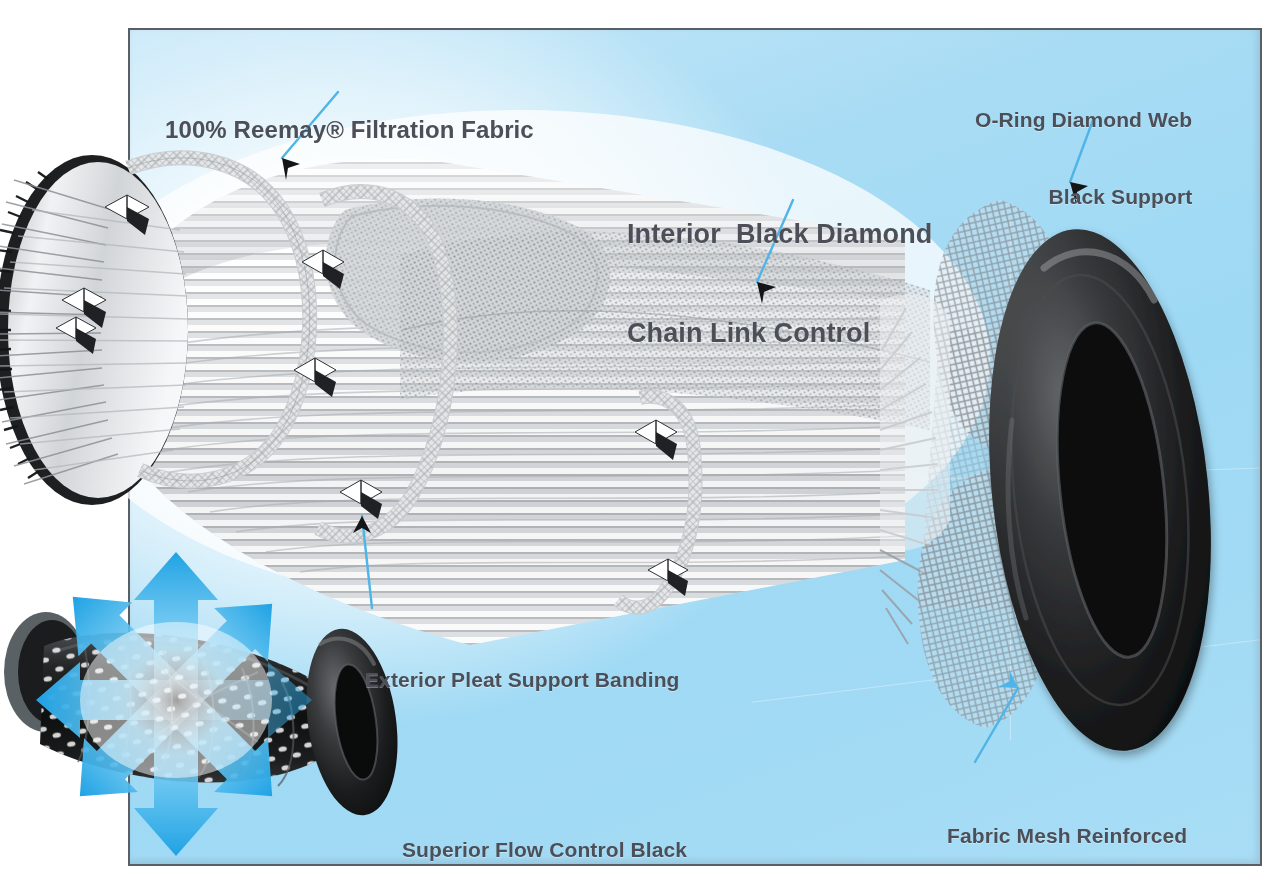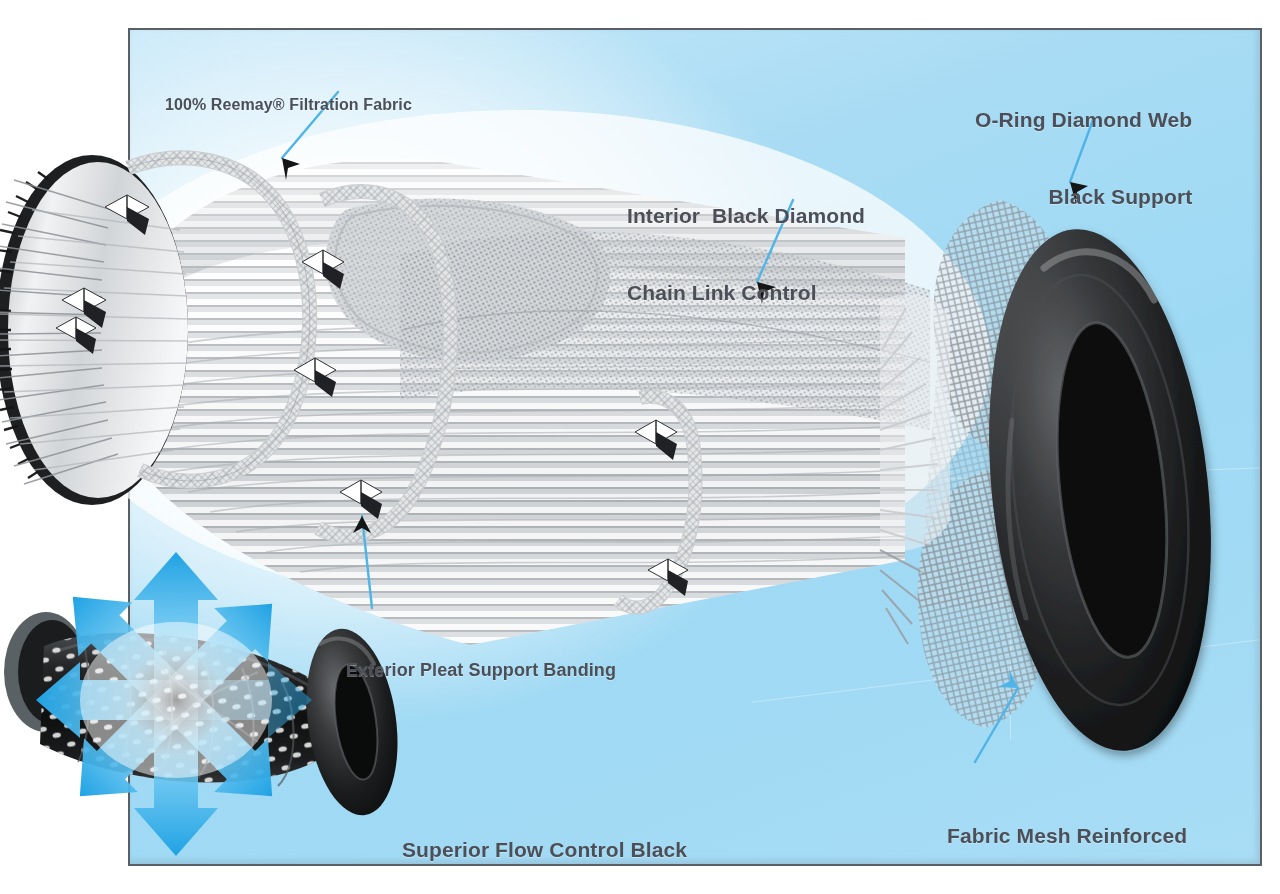--- a/index.html
+++ b/index.html
@@ -27,24 +27,24 @@
   
   .guide{position:absolute;background:rgba(255,255,255,0.35);pointer-events:none;}
 
   
   .label{
     position:absolute;color:#4c4f57;font-weight:bold;
     font-family:"Liberation Sans",sans-serif;
     line-height:1.22;letter-spacing:0.1px;white-space:pre;
     text-shadow:0 1px 0 rgba(255,255,255,0.35);
   }
-  .lbl-reemay   {left:165px; top:56px;  font-size:16px;}
+  .lbl-reemay   {left:165px; top:56px;  font-size:24px;}
   .lbl-oring    {left:975px; top:56px;  font-size:21px;text-align:right;}
-  .lbl-interior {left:627px; top:152px; font-size:21px;}
-  .lbl-banding  {left:346px; top:616px; font-size:18px;}
+  .lbl-interior {left:627px; top:152px; font-size:27px;}
+  .lbl-banding  {left:365px; top:616px; font-size:21px;}
   .lbl-core     {left:402px; top:786px; font-size:21px;}
   .lbl-endcaps  {left:947px; top:772px; font-size:21px;}
 
   
   #leaders{position:absolute;left:0;top:0;width:1280px;height:894px;pointer-events:none;}
 
   
   #art{position:absolute;left:0;top:0;width:1280px;height:894px;}
 </style>
 </head>

